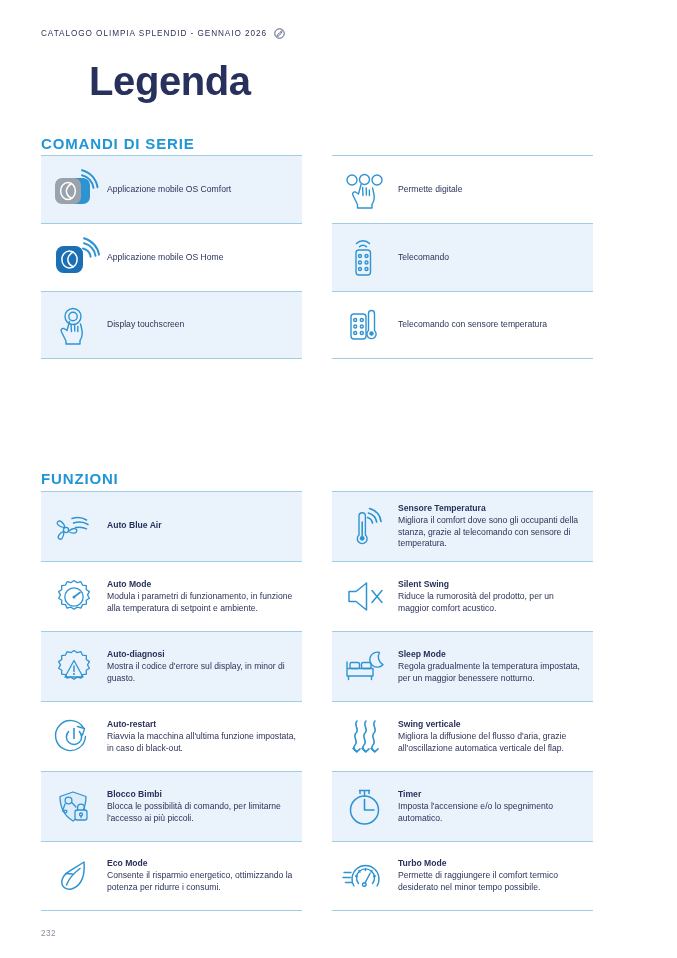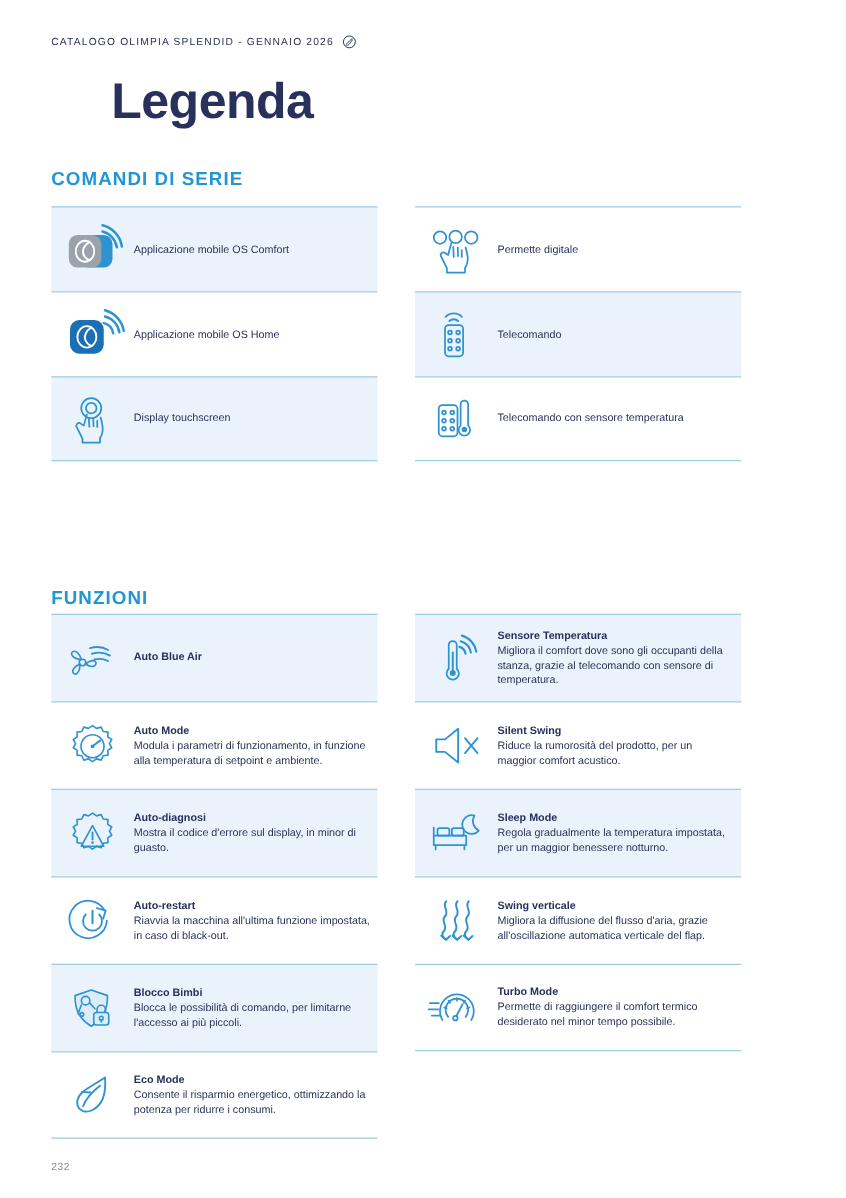--- a/index.html
+++ b/index.html
@@ -33,21 +33,21 @@
   
   .section-head {
     font-size: 15px; font-weight: 700; letter-spacing: 0.85px;
     color: #2196d6;
   }
   #sec-comandi { position: absolute; left: 41px; top: 135px; }
   #sec-funzioni { position: absolute; left: 41px; top: 470px; }
 
   
   .cols { position: absolute; display: flex; gap: 30px; }
-  #comandi-cols { left: 41px; top: 165px; width: 595px; }
+  #comandi-cols { left: 41px; top: 155px; width: 595px; }
   #funzioni-cols { left: 41px; top: 491px; width: 595px; }
   .col { width: 261px; }
 
   .row {
     display: flex; align-items: center;
     border-top: 1.1px solid #9fcde4;
     padding: 0;
   }
   .col .row:last-child { border-bottom: 1.1px solid #9fcde4; }
   .row.shaded { background: #eaf3fb; }
@@ -364,20 +364,34 @@
             <path d="M28 4 C24 8 31 12 27 16 C23 20 30 24 26 28 C23.6 30.4 25.5 33 27.5 34.5"></path>
             <path d="M24 31.5 L27.8 34.8 L31 31.8"></path>
           </svg>
         </div>
         <div class="fn-text">
           <div class="fn-title">Swing verticale</div>
           <div class="fn-desc">Migliora la diffusione del flusso d'aria, grazie all'oscillazione automatica verticale del flap.</div>
         </div>
       </div>
 
+      <div class="row fn-row shaded">
+        <div class="fn-icon">
+          <svg width="40" height="42" viewBox="0 0 40 42" fill="none" stroke="#2f93d2" stroke-width="1.5" stroke-linecap="round" stroke-linejoin="round">
+            <circle cx="19.5" cy="24" r="14"></circle>
+            <path d="M14.5 4.5 L24.5 4.5 M19.5 4.5 L19.5 10"></path>
+            <path d="M15 4.5 L15 7.5 M24 4.5 L24 7.5"></path>
+            <path d="M19.5 13.5 L19.5 24 L29 24" stroke-width="1.6"></path>
+          </svg>
+        </div>
+        <div class="fn-text">
+          <div class="fn-title">Timer</div>
+          <div class="fn-desc">Imposta l'accensione e/o lo spegnimento automatico.</div>
+        </div>
+      </div>
 
       <div class="row fn-row">
         <div class="fn-icon">
           <svg width="46" height="36" viewBox="0 0 46 36" fill="none" stroke="#2f93d2" stroke-width="1.4" stroke-linecap="round" stroke-linejoin="round">
             <path d="M12 28 A13.5 13.5 0 1 1 35 28"></path>
             <path d="M16.5 25.5 A9 9 0 1 1 30.5 25.5"></path>
             <path d="M23.5 10.5 L23.5 12.5 M17 12.5 L18 14.2 M30 12.5 L29 14.2 M13.5 18 L15.3 18.7 M33.5 18 L31.7 18.7"></path>
             <path d="M28 15.5 L23 25" stroke-width="1.5"></path>
             <circle cx="22.3" cy="26.5" r="1.8"></circle>
             <path d="M2 14.5 L9 14.5 M1 19.5 L8.5 19.5 M3.5 24.5 L10 24.5"></path>

